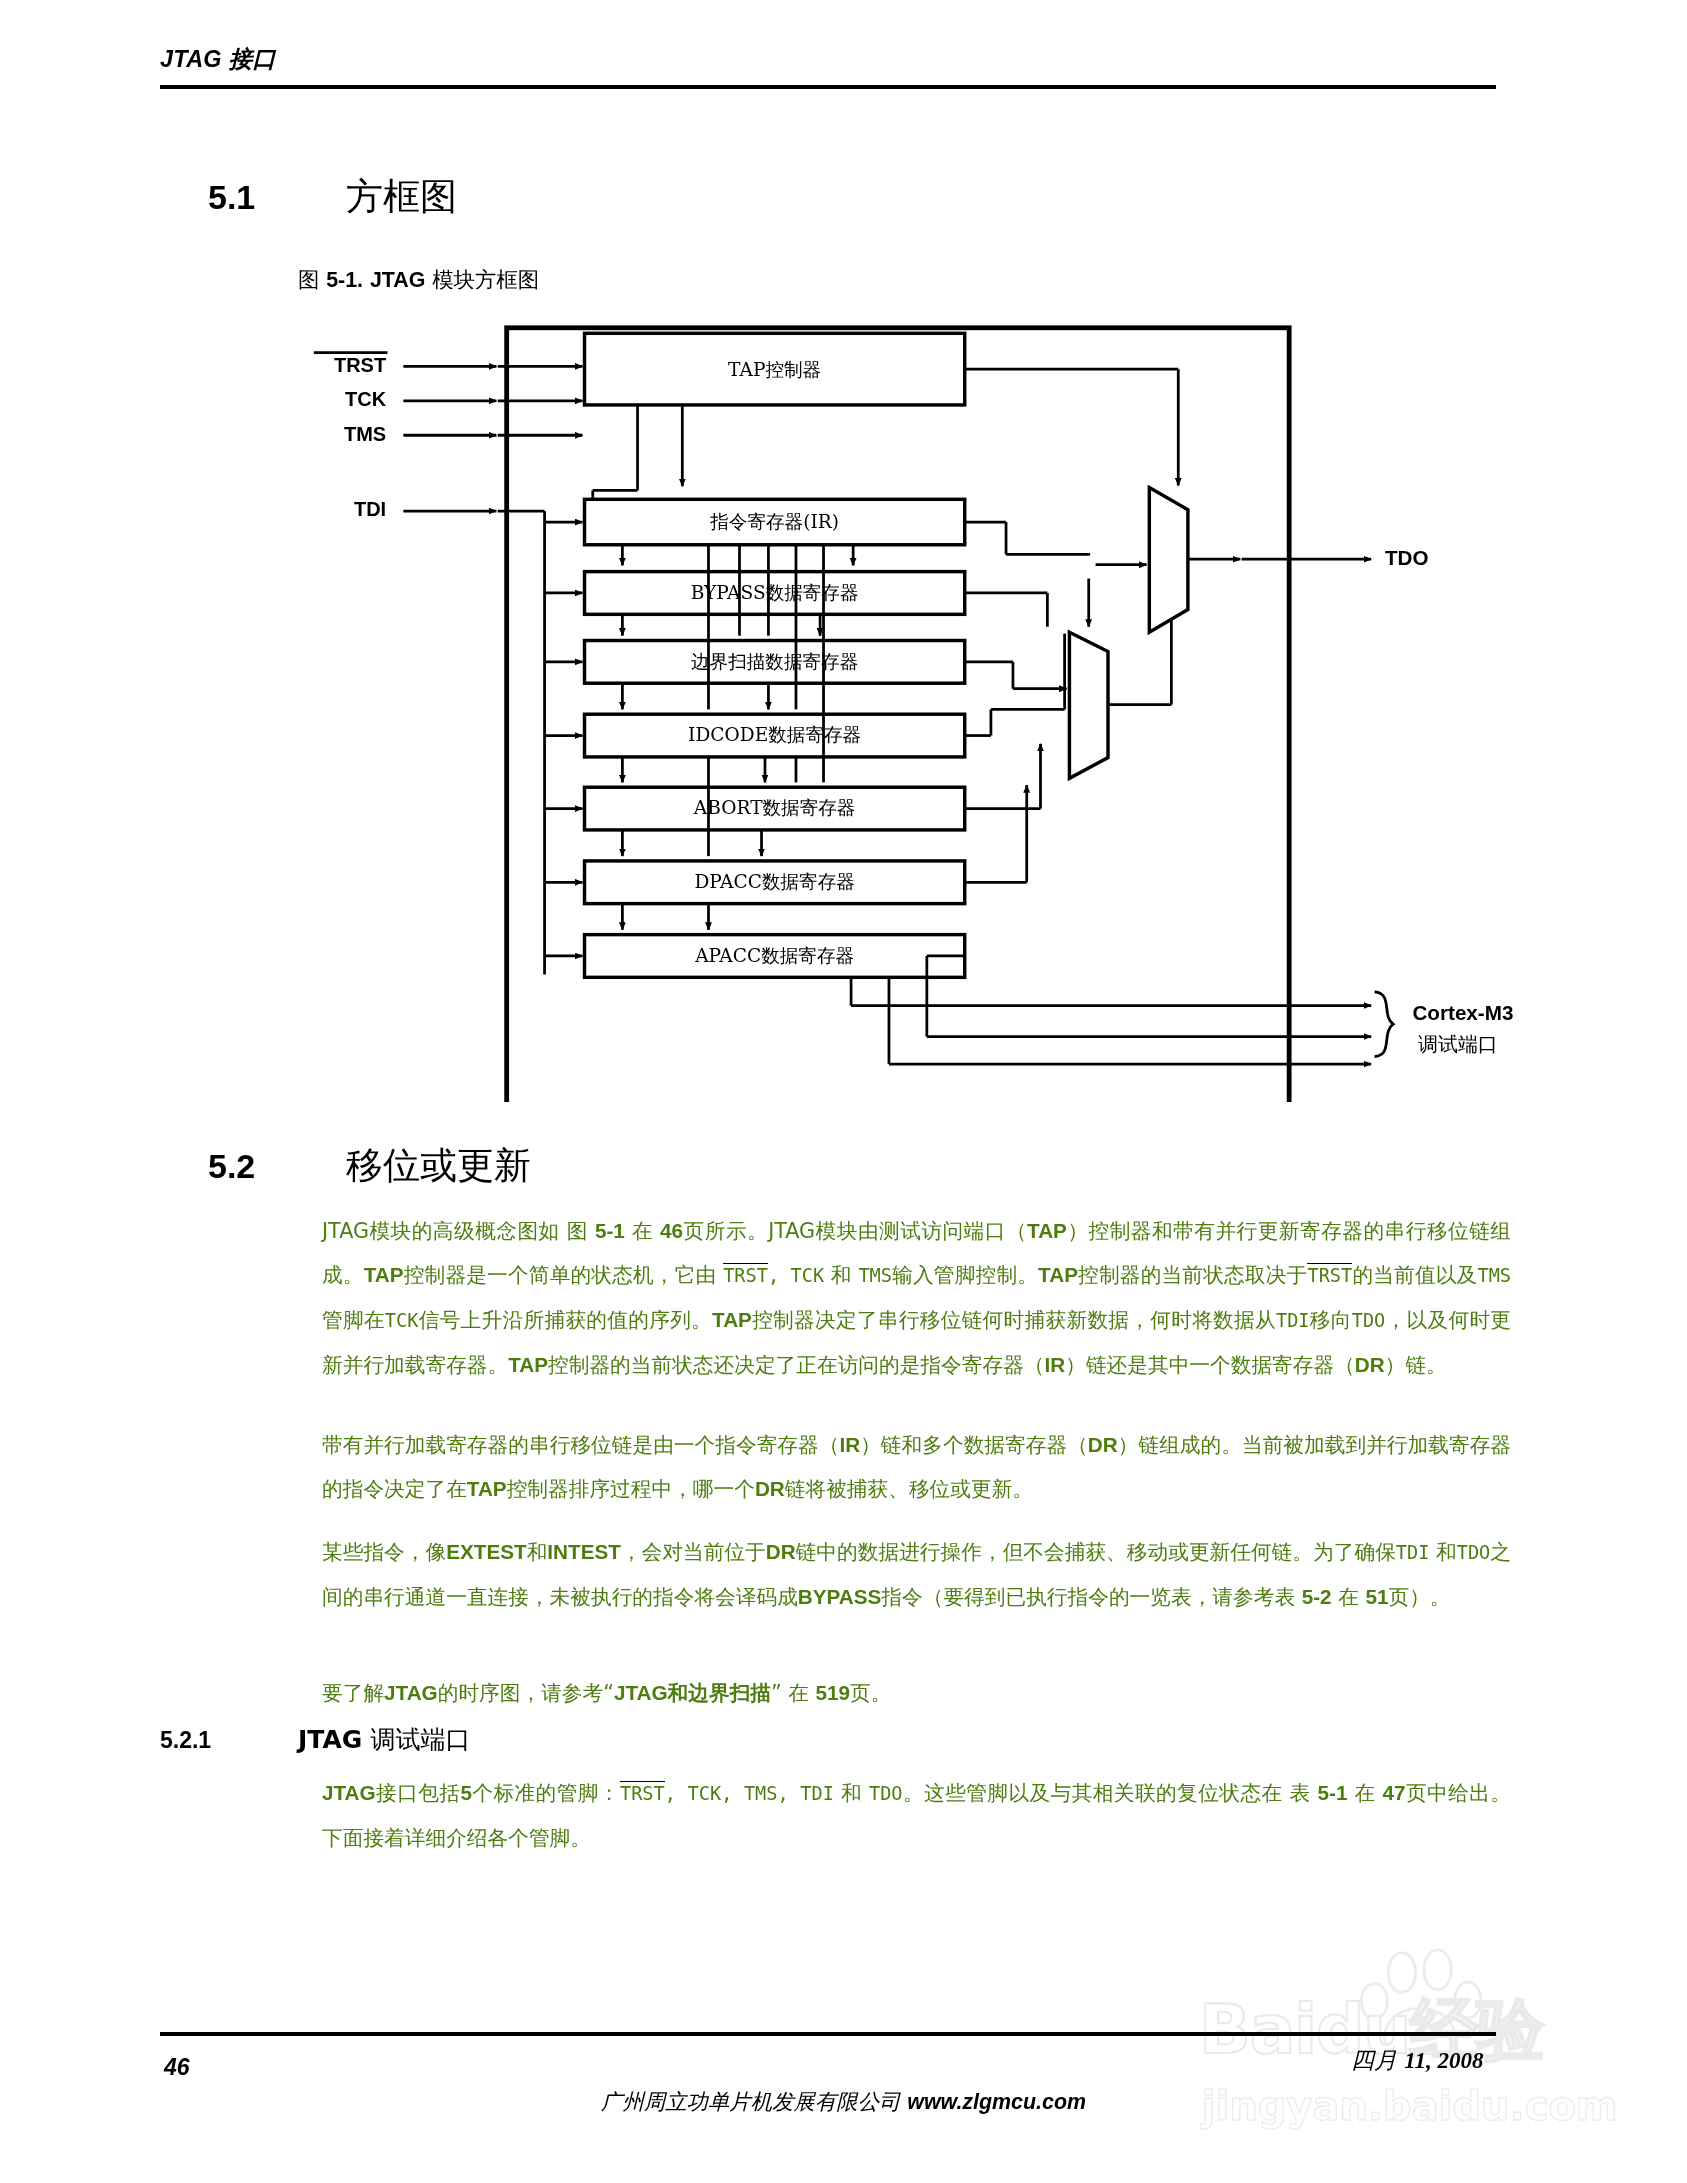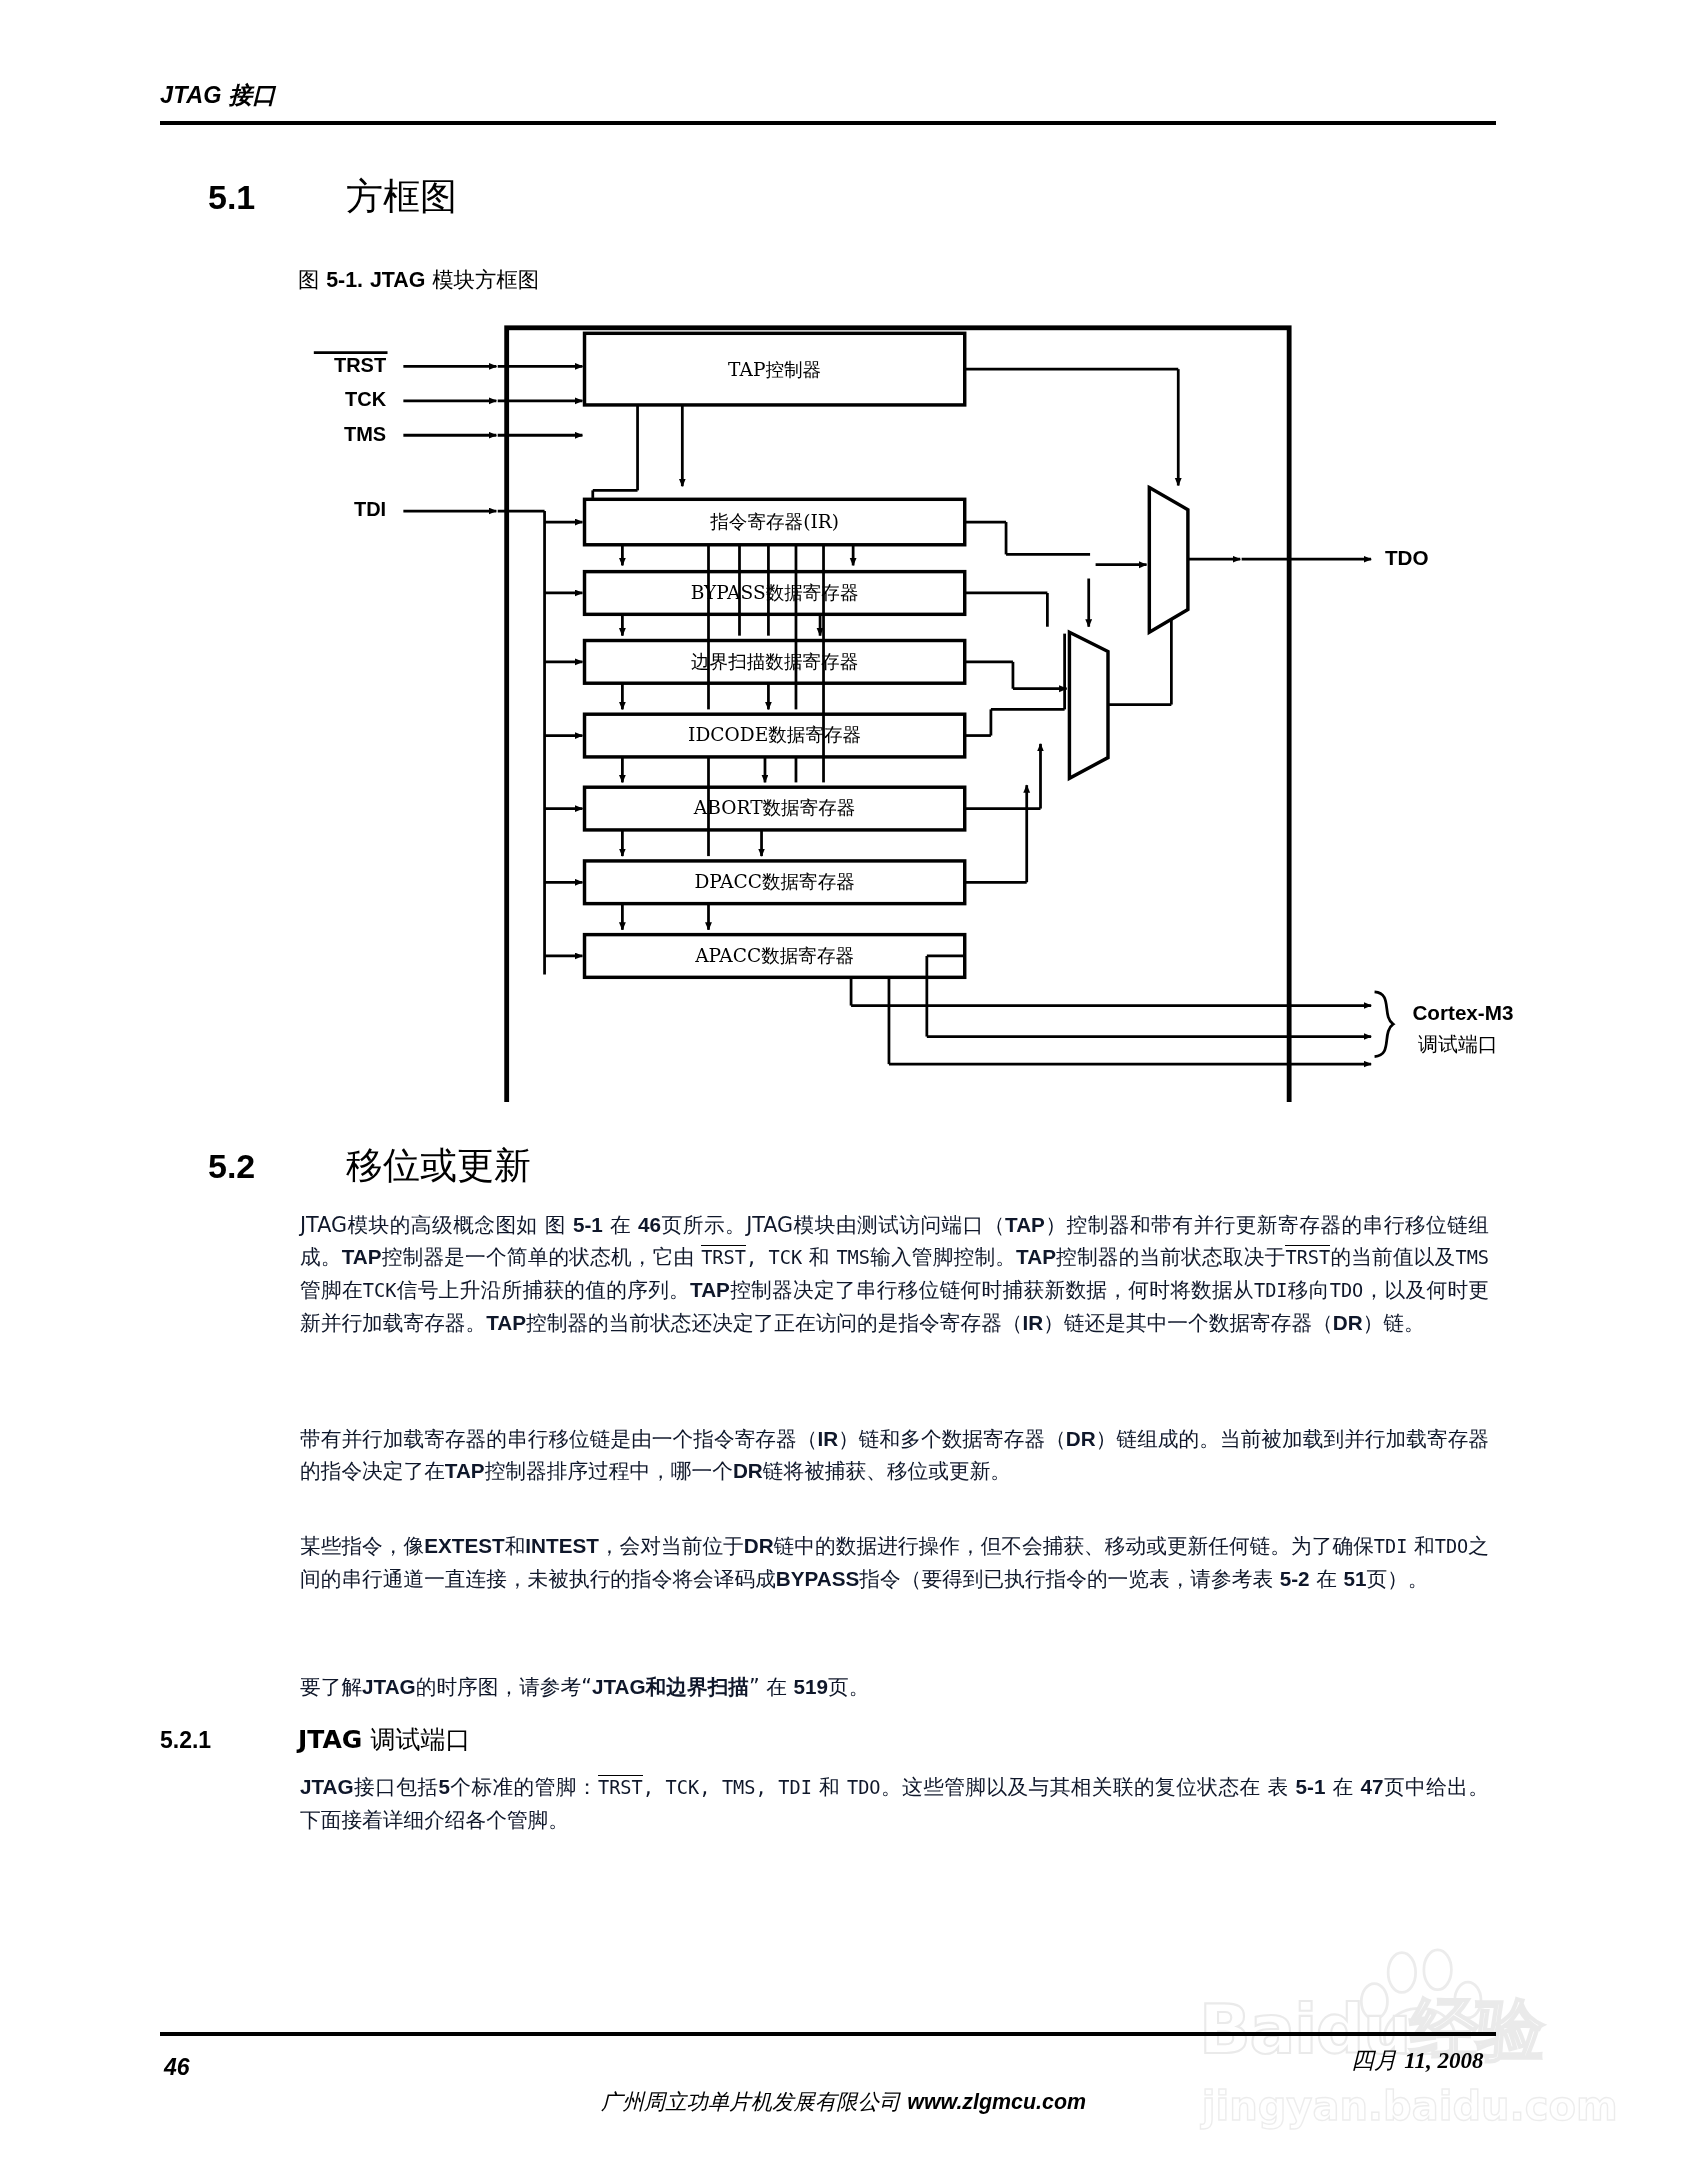--- a/index.html
+++ b/index.html
@@ -25,21 +25,20 @@
     left: 160px;
     top: 43px;
     width: 1336px;
   }
   #running-header .hdr-text {
     font-size: 23.4px;
     font-weight: bold;
     font-style: italic;
     letter-spacing: 0.3px;
     white-space: nowrap;
-    margin-top: 36px;
   }
   #running-header .hdr-rule {
     margin-top: 9.6px;
     height: 4.1px;
     background: #000;
   }
 
   
   .sec-head {
     position: absolute;
@@ -105,27 +104,27 @@
     font-family: "DejaVu Sans", sans-serif;
     font-size: 29px;
     fill: #000;
     text-anchor: start;
     dominant-baseline: middle;
   }
 
   
   .para {
     position: absolute;
-    left: 300px;
+    left: 322px;
     width: 1189px;
     font-family: "DejaVu Sans", sans-serif;
     font-size: 20.7px;
-    line-height: 32px;
+    line-height: 44px;
     text-align: justify;
-    color: #0f172a;
+    color: #4d7c0f;
   }
   .para b { font-family: "Liberation Sans", sans-serif; font-weight: bold; }
   .mono { font-family: "DejaVu Sans Mono", monospace; font-size: 18.6px; }
   .ovl {
     font-family: "DejaVu Sans Mono", monospace;
     font-size: 18.6px;
     border-top: 1.4px solid #000;
     padding-top: 0.7px;
   }
 

